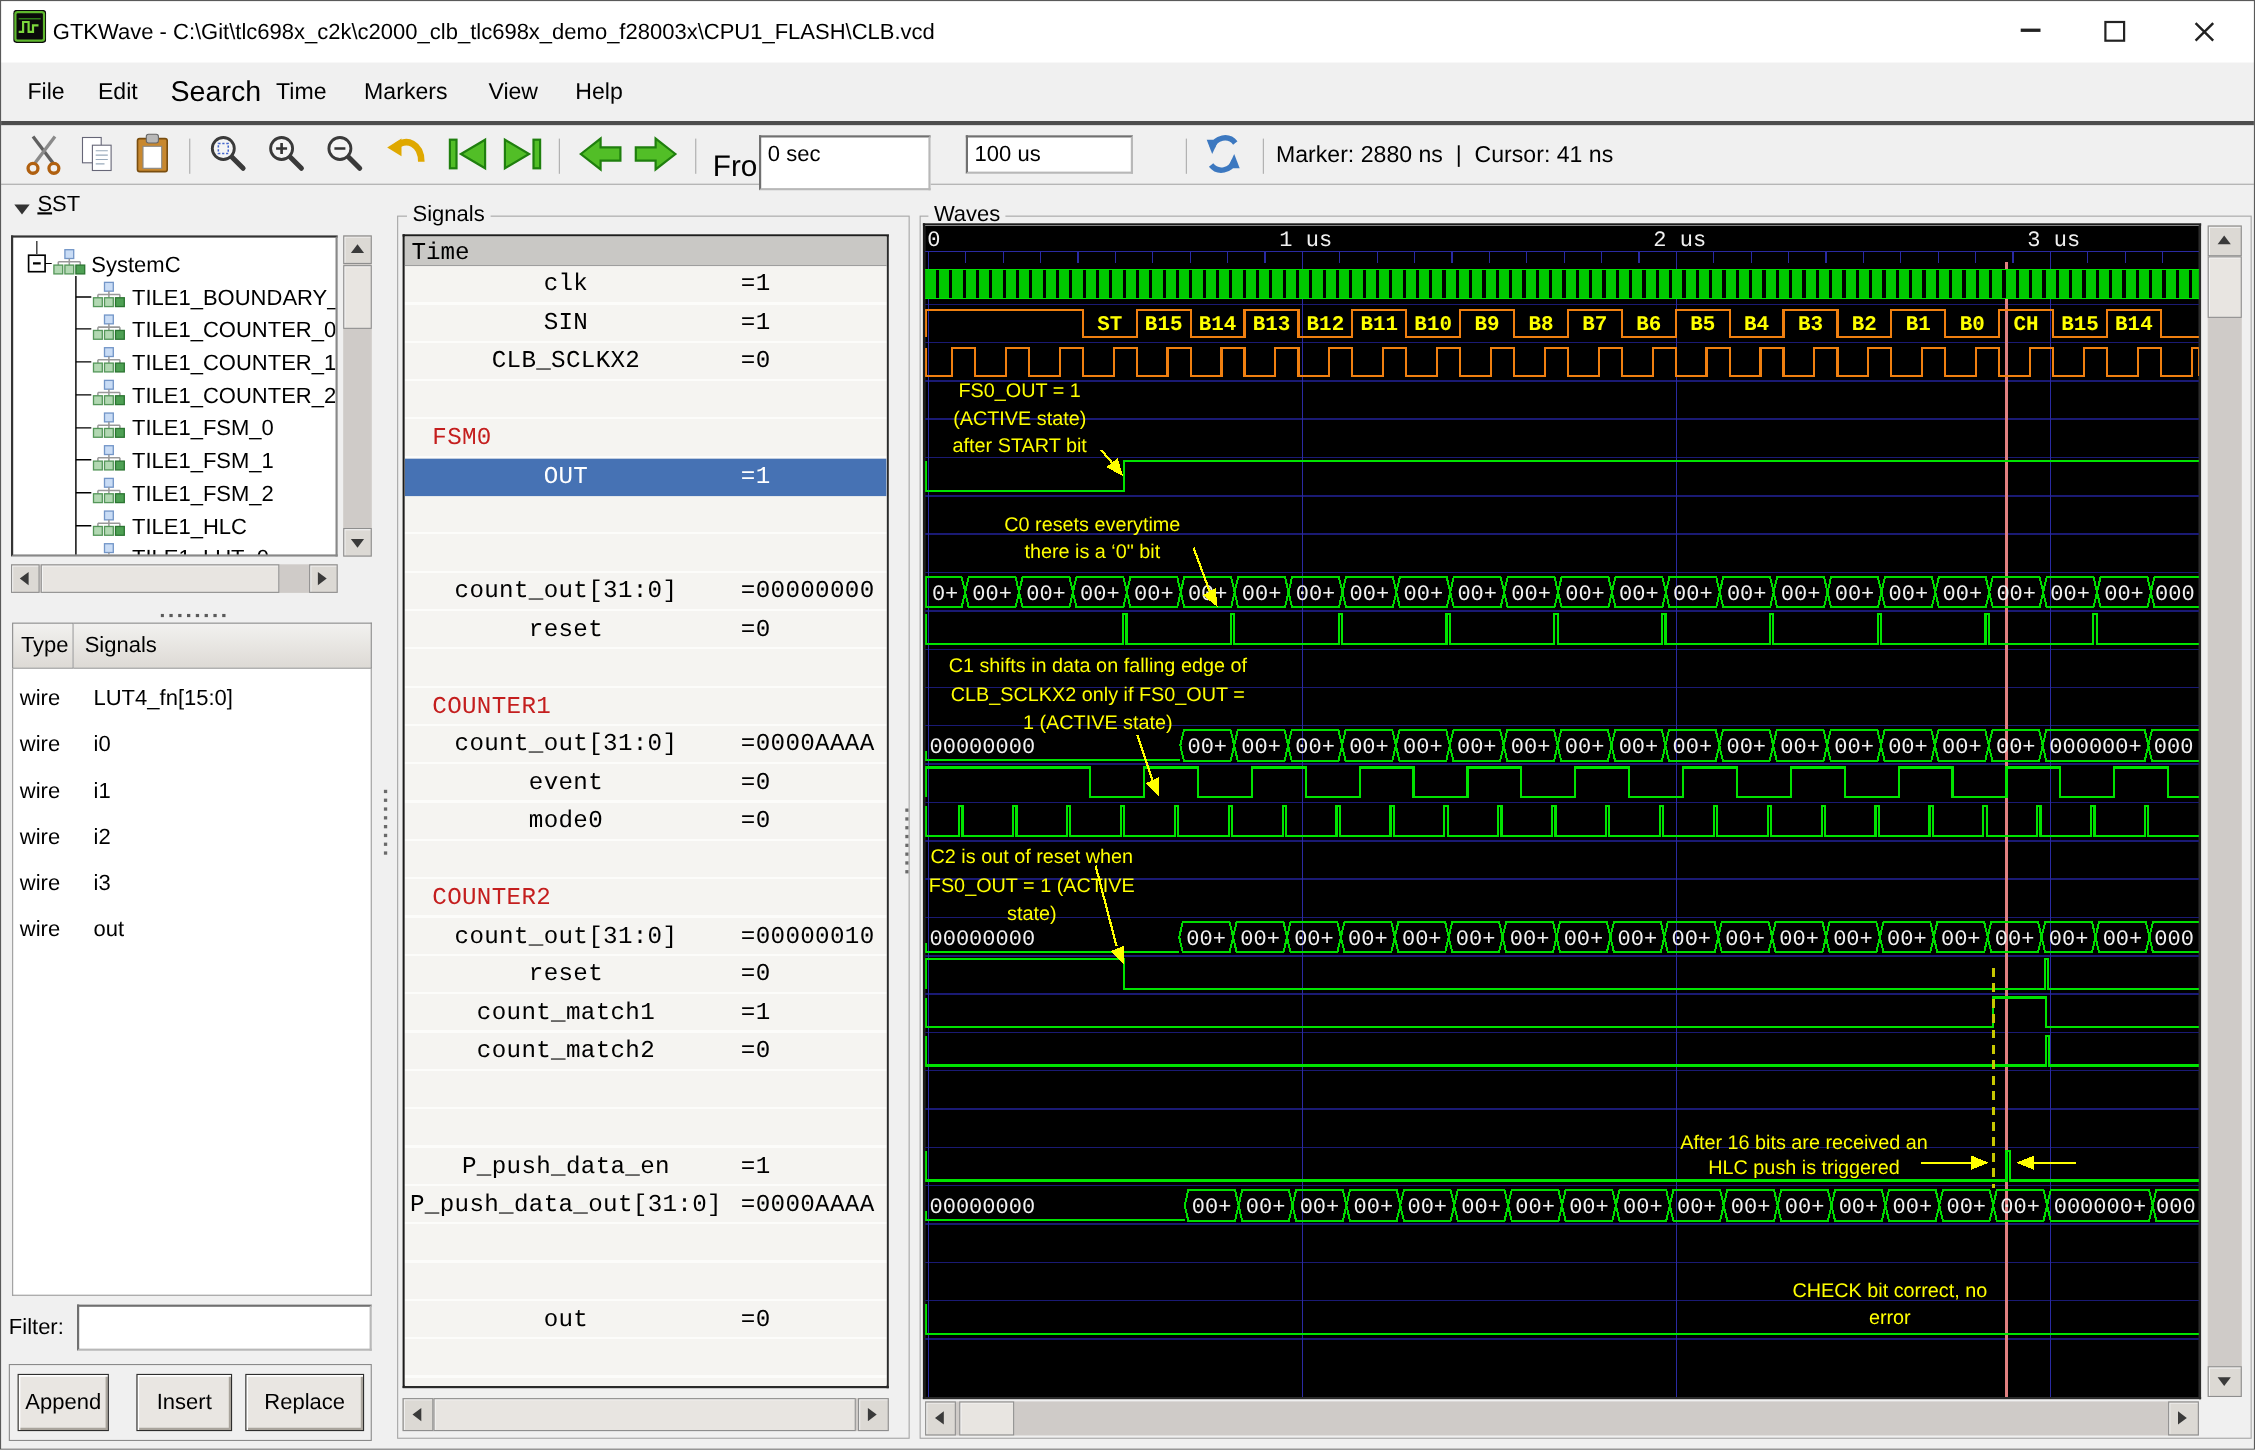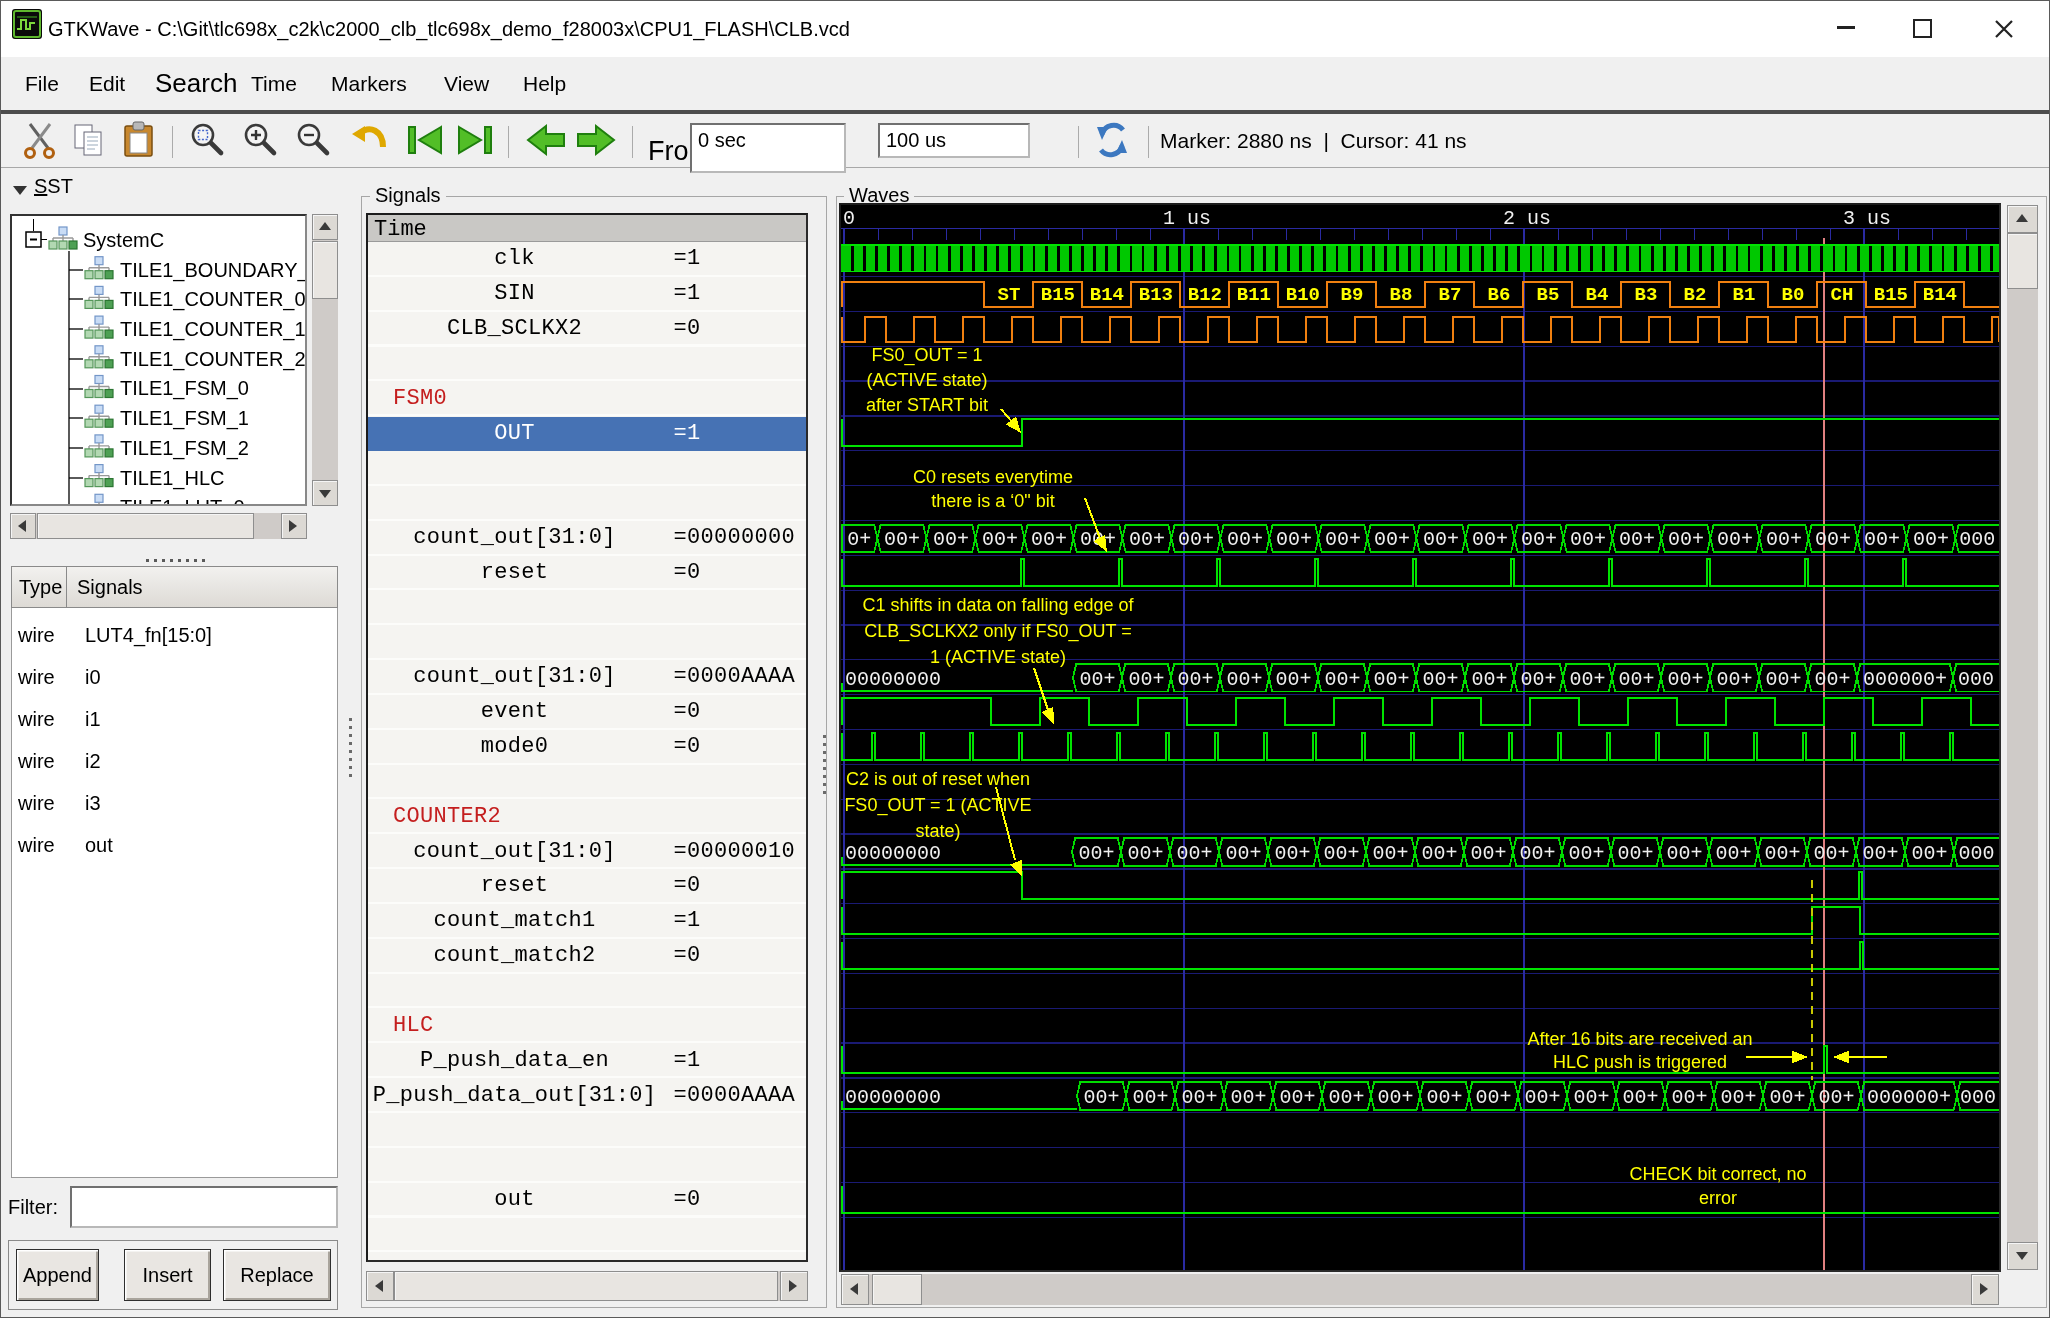--- a/index.html
+++ b/index.html
@@ -256,29 +256,29 @@
 <div class="abs" style="left:366px;top:213px;width:442px;height:1049px;border:2px solid;border-color:#1c1c1c #2a2a2a #2a2a2a #1c1c1c;background:#F5F4F1"></div>
 <div class="abs" style="left:368px;top:215px;width:438px;height:27px;background:#C9C8C5;border-bottom:1px solid #9a9a9a;font-size:22px;line-height:26px;padding-left:6px"><span class="mono">Time</span></div>
 <div class="abs" style="left:368px;top:242.4px;width:438px;height:1017px;overflow:hidden;background:repeating-linear-gradient(#F5F4F1 0px,#F5F4F1 32.8px,#FCFCFA 32.8px,#FCFCFA 34.84px)">
 <div class="srow" style="top:0.0px"><span class="nm">clk</span><span class="vl">&nbsp;=1</span></div>
     <div class="srow" style="top:34.8px"><span class="nm">SIN</span><span class="vl">&nbsp;=1</span></div>
     <div class="srow" style="top:69.7px"><span class="nm">CLB_SCLKX2</span><span class="vl">&nbsp;=0</span></div>
     <div class="shead" style="top:139.4px">FSM0</div>
     <div class="srow sel" style="top:174.2px"><span class="nm">OUT</span><span class="vl">&nbsp;=1</span></div>
     <div class="srow" style="top:278.7px"><span class="nm">count_out[31:0]</span><span class="vl">&nbsp;=00000000</span></div>
     <div class="srow" style="top:313.6px"><span class="nm">reset</span><span class="vl">&nbsp;=0</span></div>
+    <div class="shead" style="top:383.2px">COUNTER1</div>
     <div class="srow" style="top:418.1px"><span class="nm">count_out[31:0]</span><span class="vl">&nbsp;=0000AAAA</span></div>
     <div class="srow" style="top:452.9px"><span class="nm">event</span><span class="vl">&nbsp;=0</span></div>
     <div class="srow" style="top:487.8px"><span class="nm">mode0</span><span class="vl">&nbsp;=0</span></div>
     <div class="shead" style="top:557.4px">COUNTER2</div>
     <div class="srow" style="top:592.3px"><span class="nm">count_out[31:0]</span><span class="vl">&nbsp;=00000010</span></div>
     <div class="srow" style="top:627.1px"><span class="nm">reset</span><span class="vl">&nbsp;=0</span></div>
     <div class="srow" style="top:662.0px"><span class="nm">count_match1</span><span class="vl">&nbsp;=1</span></div>
     <div class="srow" style="top:696.8px"><span class="nm">count_match2</span><span class="vl">&nbsp;=0</span></div>
-    <div class="shead" style="top:766.5px">HLC</div>
     <div class="srow" style="top:801.3px"><span class="nm">P_push_data_en</span><span class="vl">&nbsp;=1</span></div>
     <div class="srow" style="top:836.2px"><span class="nm">P_push_data_out[31:0]</span><span class="vl">&nbsp;=0000AAAA</span></div>
     <div class="srow" style="top:940.7px"><span class="nm">out</span><span class="vl">&nbsp;=0</span></div>
 </div>
 
 <div class="abs" style="left:366px;top:1271px;width:442px;height:30px;background:#CFCBC8"></div>
 <div class="sbtn" style="left:366px;top:1271px;width:28px;height:30px"></div>
 <div class="tri-l" style="left:375px;top:1280px"></div>
 <div class="sbtn" style="left:780px;top:1271px;width:28px;height:30px"></div>
 <div class="tri-r" style="left:789px;top:1280px"></div>

